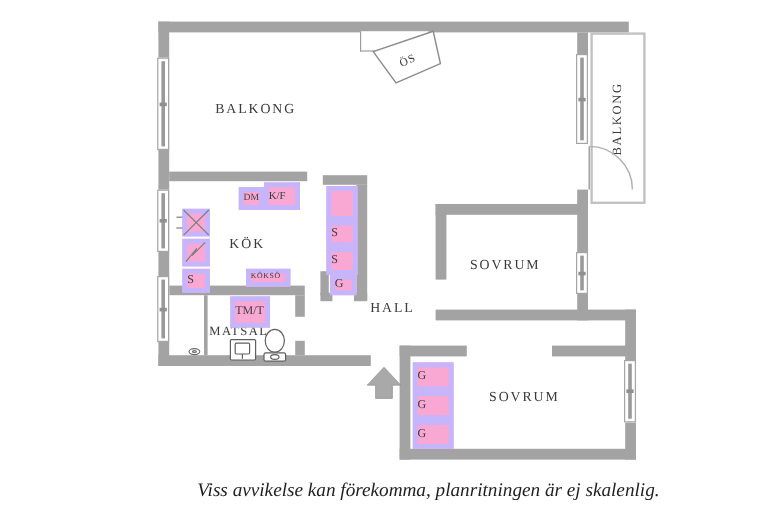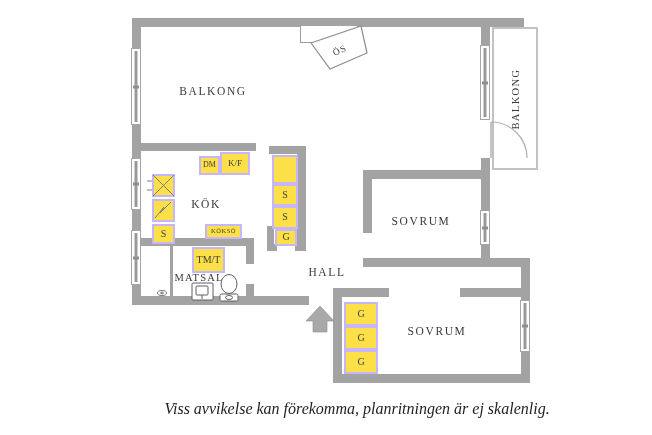--- a/index.html
+++ b/index.html
@@ -14,22 +14,22 @@
   .balcony{position:absolute;left:492px;top:27px;width:46px;height:143px;
            border:2px solid #c2c2c2;box-sizing:border-box;}
   .recess{position:absolute;left:300px;top:26px;width:58px;height:17px;background:#fff;
           border-left:1px solid #9e9e9e;border-right:1px solid #9e9e9e;border-bottom:1px solid #9e9e9e;
           box-sizing:border-box;}
   .room-label{position:absolute;transform:translate(-50%,-50%);font-size:11.5px;
               letter-spacing:1.6px;color:#3a3a3a;white-space:nowrap;}
   .room-label.small{font-size:10.5px;letter-spacing:1.2px;}
   .v-label{position:absolute;left:50%;top:50%;transform:translate(-50%,-50%) rotate(-90deg);
            font-size:10.5px;letter-spacing:1.4px;color:#3a3a3a;white-space:nowrap;}
-  .box{position:absolute;background:#fde047;border:2px solid #c4b5fd;box-sizing:border-box;
-       display:flex;align-items:center;justify-content:center;color:#3c3c3c;
+  .box{position:absolute;background:#f9a8d4;border:4px solid #c4b5fd;box-sizing:border-box;
+       display:flex;align-items:center;color:#3c3c3c;
        text-align:center;line-height:1.05;}
   .fx-overlay{position:absolute;left:0;top:0;pointer-events:none;}
   .disclaimer{position:absolute;left:357px;top:400px;transform:translateX(-50%);
               font-style:italic;font-size:16px;color:#1f1f1f;white-space:nowrap;}
 </style>
 </head>
 <body>
 
 <div class="canvas">
 
@@ -88,21 +88,21 @@
     <div class="v-label">BALKONG</div>
   </div>
 
   <div class="recess"></div>
 
   <div class="room-label" style="left:213px;top:91px;">BALKONG</div>
   <div class="room-label" style="left:206px;top:204px;">KÖK</div>
   <div class="room-label" style="left:421px;top:221px;">SOVRUM</div>
   <div class="room-label" style="left:437px;top:331px;">SOVRUM</div>
   <div class="room-label small" style="left:199px;top:277px;">MATSAL</div>
-  <div class="room-label" style="left:327px;top:272px;">HALL</div>
+  <div class="room-label" style="left:327px;top:257px;">HALL</div>
 
   <div class="box" style="left:199px;top:156px;width:21px;height:19px;font-size:8px;">
     <span>DM</span>
     </div>
   <div class="box" style="left:220px;top:152px;width:30px;height:23px;font-size:9px;">
     <span>K/F</span>
     </div>
   <div class="box" style="left:152px;top:174px;width:23px;height:23px;"></div>
   <div class="box" style="left:152px;top:199px;width:23px;height:23px;"></div>
   <div class="box" style="left:152px;top:224px;width:23px;height:20px;font-size:10px;">

